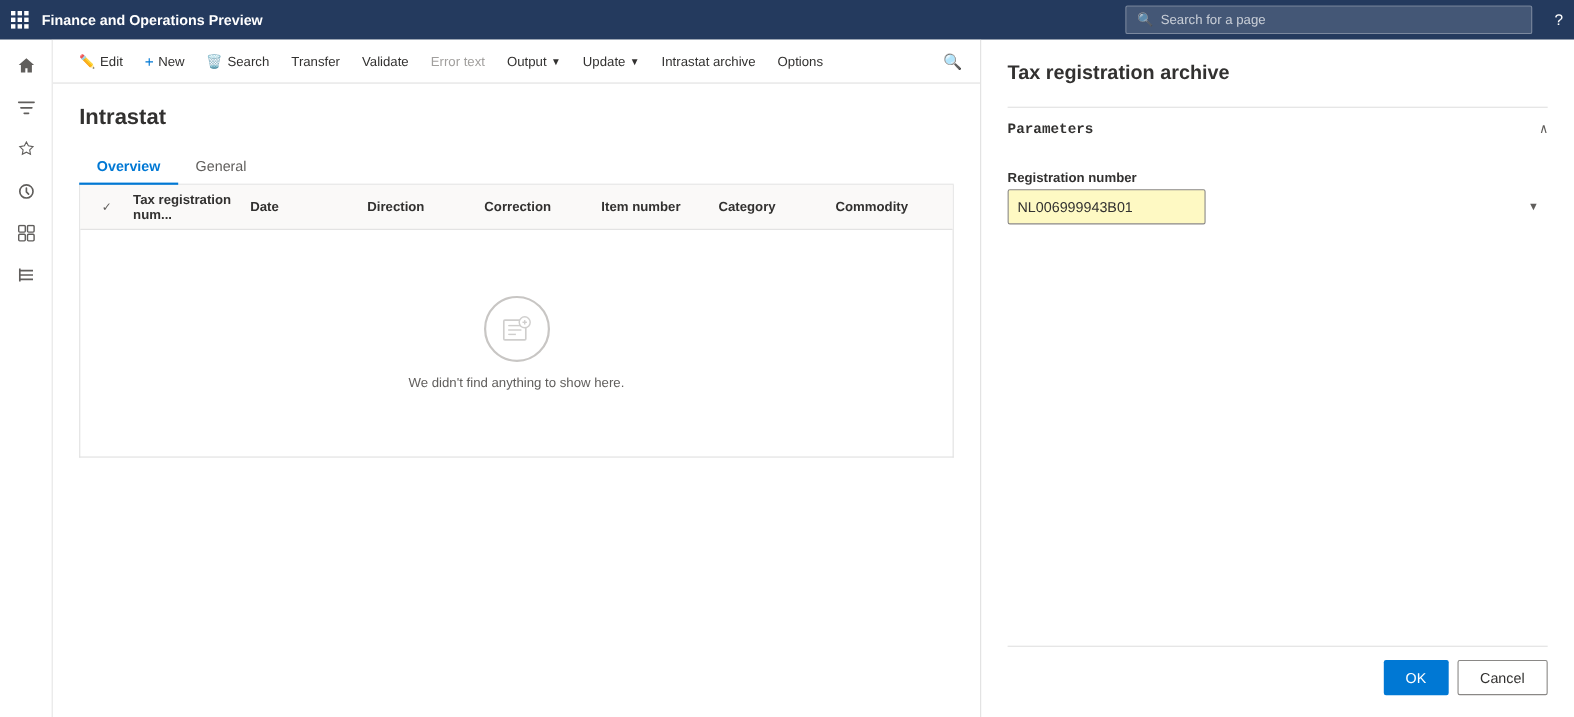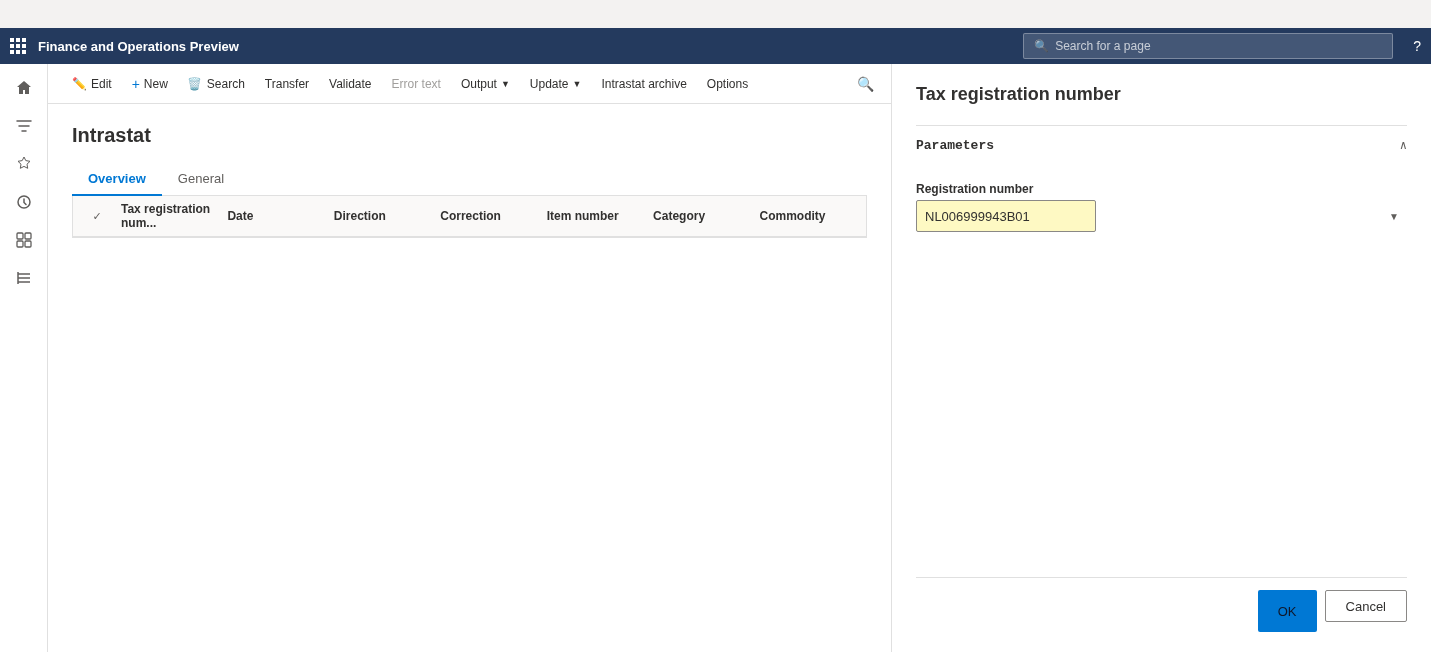--- a/index.html
+++ b/index.html
@@ -8,21 +8,20 @@
     
     .top-bar {
       display: flex;
       align-items: center;
       background: #243a5e;
       color: white;
       height: 36px;
       padding: 0 10px;
       gap: 12px;
       flex-shrink: 0;
-      margin-top: 28px;
     }
     .top-bar-grid-icon {
       display: grid;
       grid-template-columns: repeat(3, 4px);
       grid-template-rows: repeat(3, 4px);
       gap: 2px;
       cursor: pointer;
     }
     .top-bar-grid-icon span {
       width: 4px;
@@ -282,27 +281,27 @@
     .panel-footer {
       margin-top: auto;
       display: flex;
       justify-content: flex-end;
       gap: 8px;
       padding-top: 12px;
       border-top: 1px solid #e0e0e0;
     }
     .btn-primary {
       background: #0078d4;
-      color: #0f172a;
+      color: #ffffff;
       border: none;
       padding: 6px 20px;
       font-size: 13px;
       border-radius: 2px;
       cursor: pointer;
-      height: 42px;
+      height: 32px;
     }
     .btn-secondary {
       background: #fff;
       color: #323130;
       border: 1px solid #8a8886;
       padding: 6px 20px;
       font-size: 13px;
       border-radius: 2px;
       cursor: pointer;
       height: 32px;
@@ -432,27 +431,41 @@
           </div>
           <div class="th-cell">Tax registration num...</div>
           <div class="th-cell">Date</div>
           <div class="th-cell">Direction</div>
           <div class="th-cell">Correction</div>
           <div class="th-cell">Item number</div>
           <div class="th-cell">Category</div>
           <div class="th-cell">Commodity</div>
         </div>
 
+        <div class="empty-state">
+          <div class="empty-icon">
+            <svg width="32" height="32" viewBox="0 0 32 32" fill="none">
+              <rect x="4" y="8" width="20" height="18" rx="1" stroke="#a19f9d" stroke-width="1.5"></rect>
+              <line x1="8" y1="13" x2="20" y2="13" stroke="#a19f9d" stroke-width="1.3"></line>
+              <line x1="8" y1="17" x2="20" y2="17" stroke="#a19f9d" stroke-width="1.3"></line>
+              <line x1="8" y1="21" x2="15" y2="21" stroke="#a19f9d" stroke-width="1.3"></line>
+              <circle cx="23" cy="10" r="5" fill="white" stroke="#a19f9d" stroke-width="1.3"></circle>
+              <line x1="21" y1="10" x2="25" y2="10" stroke="#a19f9d" stroke-width="1.3"></line>
+              <line x1="23" y1="8" x2="23" y2="12" stroke="#a19f9d" stroke-width="1.3"></line>
+            </svg>
+          </div>
+          <span class="empty-text">We didn't find anything to show here.</span>
+        </div>
       </div>
 
     </div>
   </div>
 
   <div class="right-panel">
-    <h2 class="panel-title">Tax registration number</h2>
+    <h2 class="panel-title">Tax registration archive</h2>
 
     <div class="panel-section">
       <div class="panel-section-header">
         <span class="panel-section-title">Parameters</span>
         <span class="panel-section-chevron">∧</span>
       </div>
 
       <div class="form-field">
         <label class="form-label">Registration number</label>
         <div class="select-wrapper">

